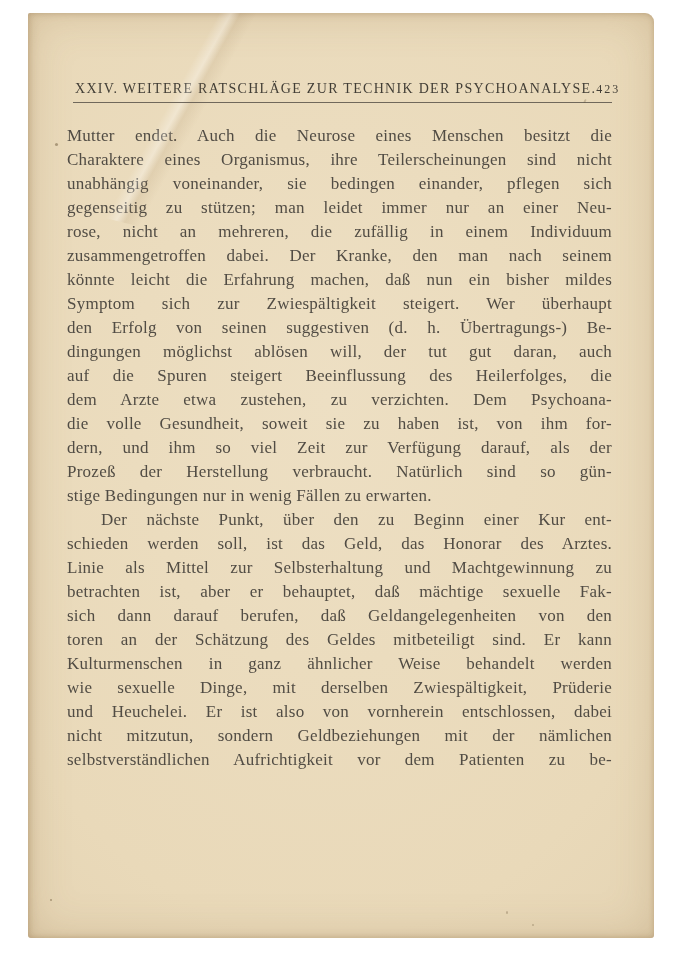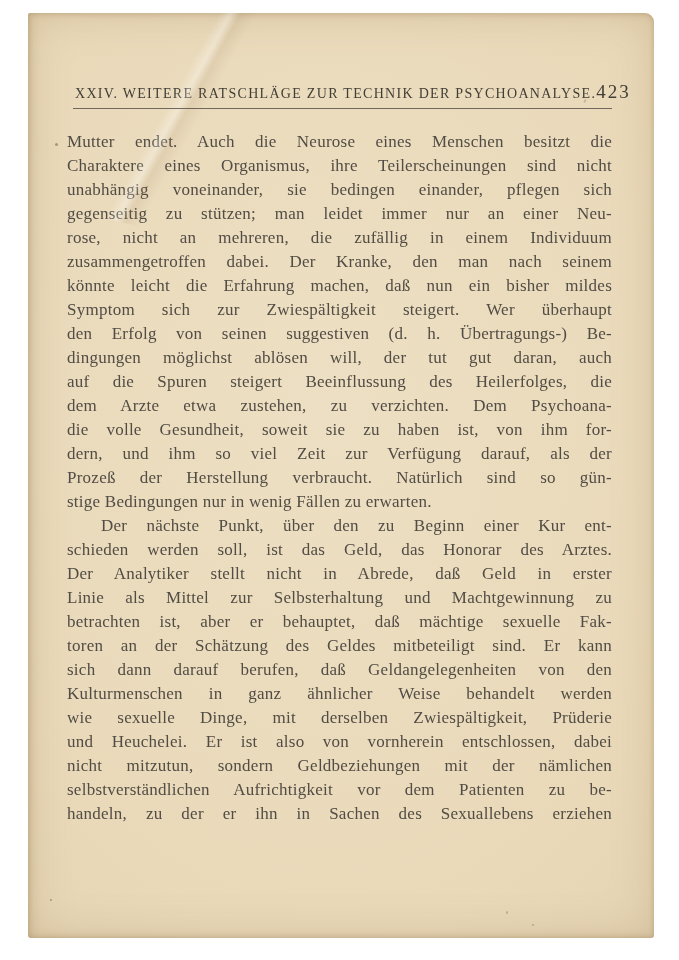--- a/index.html
+++ b/index.html
@@ -53,21 +53,21 @@
     align-items: baseline;
     padding-left: 8px;
     color: var(--ink-header);
   }
   .head-title {
     font-size: 14px;
     letter-spacing: 1.3px;
     white-space: nowrap;
   }
   .page-num {
-    font-size: 19px;
+    font-size: 12px;
     letter-spacing: 2px;
     font-weight: 500;
   }
   .rule {
     margin-left: 6px;
     margin-top: 5px;
     border-top: 1.6px solid var(--rule);
     opacity: .85;
   }
   .body-text {
@@ -125,31 +125,29 @@
           <div class="line">auf die Spuren steigert Beeinflussung des Heilerfolges, die</div>
           <div class="line">dem Arzte etwa zustehen, zu verzichten. Dem Psychoana-</div>
           <div class="line">die volle Gesundheit, soweit sie zu haben ist, von ihm for-</div>
           <div class="line">dern, und ihm so viel Zeit zur Verfügung darauf, als der</div>
           <div class="line">Prozeß der Herstellung verbraucht. Natürlich sind so gün-</div>
           <div class="line end">stige Bedingungen nur in wenig Fällen zu erwarten.</div>
         </div>
         <div class="paragraph">
           <div class="line indent">Der nächste Punkt, über den zu Beginn einer Kur ent-</div>
           <div class="line">schieden werden soll, ist das Geld, das Honorar des Arztes.</div>
-          <div class="line">Der Analytiker stellt nicht in Abrede, daß Geld in erster</div>
           <div class="line">Linie als Mittel zur Selbsterhaltung und Machtgewinnung zu</div>
           <div class="line">betrachten ist, aber er behauptet, daß mächtige sexuelle Fak-</div>
+          <div class="line">sich dann darauf berufen, daß Geldangelegenheiten von den</div>
           <div class="line">toren an der Schätzung des Geldes mitbeteiligt sind. Er kann</div>
-          <div class="line">sich dann darauf berufen, daß Geldangelegenheiten von den</div>
           <div class="line">Kulturmenschen in ganz ähnlicher Weise behandelt werden</div>
           <div class="line">wie sexuelle Dinge, mit derselben Zwiespältigkeit, Prüderie</div>
           <div class="line">und Heuchelei. Er ist also von vornherein entschlossen, dabei</div>
           <div class="line">nicht mitzutun, sondern Geldbeziehungen mit der nämlichen</div>
           <div class="line">selbstverständlichen Aufrichtigkeit vor dem Patienten zu be-</div>
-          <div class="line">handeln, zu der er ihn in Sachen des Sexuallebens erziehen</div>
         </div>
       </main>
 
     <div class="speck s1"></div>
     <div class="speck s2"></div>
     <div class="speck s3"></div>
     <div class="speck s4"></div>
     <div class="speck s5"></div>
   </div>
 </div>

